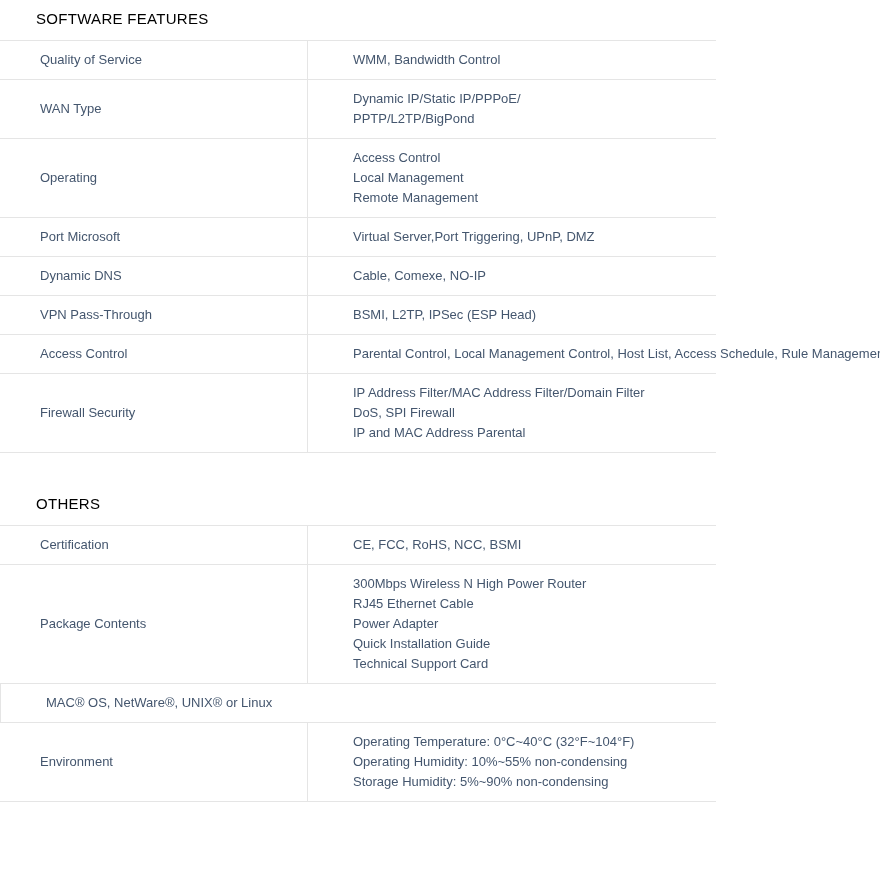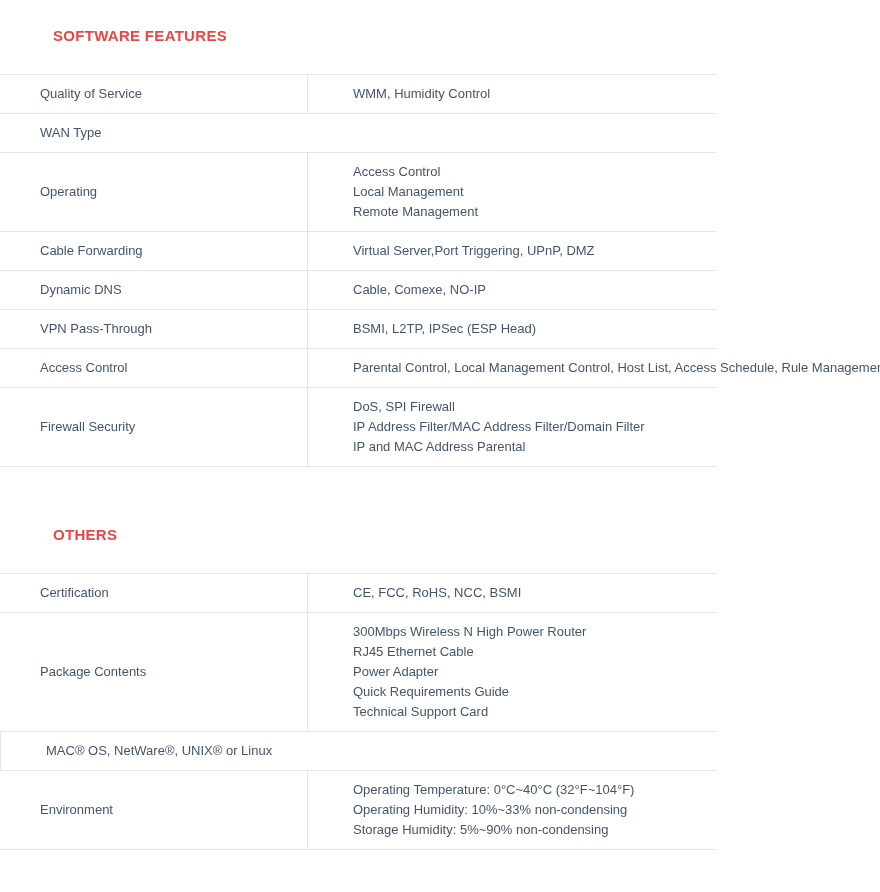--- a/index.html
+++ b/index.html
@@ -8,27 +8,27 @@
     background: #ffffff;
     width: 880px;
     overflow-x: hidden;
     font-family: "Liberation Sans", "DejaVu Sans", sans-serif;
   }
   .page {
     width: 880px;
     background: #ffffff;
   }
   .section-title {
-    margin: 17px;
+    margin: 0;
     padding: 41px 0 11px 36px;
     font-size: 15px;
-    font-weight: 700;
+    font-weight: 400;
     line-height: 20px;
     letter-spacing: 0.3px;
-    color: #ef4444;
+    color: #000000;
   }
   .section:first-child .section-title {
     padding-top: 9px;
   }
   .spec-table {
     border-top: 1px solid #e5e5e5;
     width: 716px;
   }
   .spec-row {
     display: flex;
@@ -66,40 +66,44 @@
 <body>
 
 <div class="page">
   <div id="sections-root">
   <section class="section">
     <h2 class="section-title">SOFTWARE FEATURES</h2>
     <div class="spec-table">
   <div class="spec-row">
     <div class="spec-label">Quality of Service</div>
     <div class="spec-value">
-              <div class="value-line">WMM, Humidity Control</div>
+              <div class="value-line">WMM, Bandwidth Control</div>
             </div>
   </div>
 
   <div class="spec-row">
     <div class="spec-label">WAN Type</div>
+    <div class="spec-value">
+              <div class="value-line">Dynamic IP/Static IP/PPPoE/</div>
+              <div class="value-line">PPTP/L2TP/BigPond</div>
+            </div>
   </div>
 
   <div class="spec-row">
     <div class="spec-label">Operating</div>
     <div class="spec-value">
               <div class="value-line">Access Control</div>
               <div class="value-line">Local Management</div>
               <div class="value-line">Remote Management</div>
             </div>
   </div>
 
 
   <div class="spec-row">
-    <div class="spec-label">Cable Forwarding</div>
+    <div class="spec-label">Port Microsoft</div>
     <div class="spec-value">
               <div class="value-line">Virtual Server,Port Triggering, UPnP, DMZ</div>
             </div>
   </div>
 
   <div class="spec-row">
     <div class="spec-label">Dynamic DNS</div>
     <div class="spec-value">
               <div class="value-line">Cable, Comexe, NO-IP</div>
             </div>
@@ -115,22 +119,22 @@
   <div class="spec-row">
     <div class="spec-label">Access Control</div>
     <div class="spec-value">
               <div class="value-line">Parental Control, Local Management Control, Host List, Access Schedule, Rule Management</div>
             </div>
   </div>
 
   <div class="spec-row">
     <div class="spec-label">Firewall Security</div>
     <div class="spec-value">
+              <div class="value-line">IP Address Filter/MAC Address Filter/Domain Filter</div>
               <div class="value-line">DoS, SPI Firewall</div>
-              <div class="value-line">IP Address Filter/MAC Address Filter/Domain Filter</div>
               <div class="value-line">IP and MAC Address Parental</div>
             </div>
   </div>
 </div>
   </section>
 
   <section class="section">
     <h2 class="section-title">OTHERS</h2>
     <div class="spec-table">
   <div class="spec-row">
@@ -139,35 +143,35 @@
               <div class="value-line">CE, FCC, RoHS, NCC, BSMI</div>
             </div>
   </div>
 
   <div class="spec-row">
     <div class="spec-label">Package Contents</div>
     <div class="spec-value">
               <div class="value-line">300Mbps Wireless N High Power Router</div>
               <div class="value-line">RJ45 Ethernet Cable</div>
               <div class="value-line">Power Adapter</div>
-              <div class="value-line">Quick Requirements Guide</div>
+              <div class="value-line">Quick Installation Guide</div>
               <div class="value-line">Technical Support Card</div>
             </div>
   </div>
 
   <div class="spec-row">
     <div class="spec-value">
               <div class="value-line">MAC® OS, NetWare®, UNIX® or Linux</div>
             </div>
   </div>
 
   <div class="spec-row">
     <div class="spec-label">Environment</div>
     <div class="spec-value">
               <div class="value-line">Operating Temperature: 0°C~40°C (32°F~104°F)</div>
-              <div class="value-line">Operating Humidity: 10%~33% non-condensing</div>
+              <div class="value-line">Operating Humidity: 10%~55% non-condensing</div>
               <div class="value-line">Storage Humidity: 5%~90% non-condensing</div>
             </div>
   </div>
 </div>
   </section>
 </div>
 </div>
 
 </body></html>

